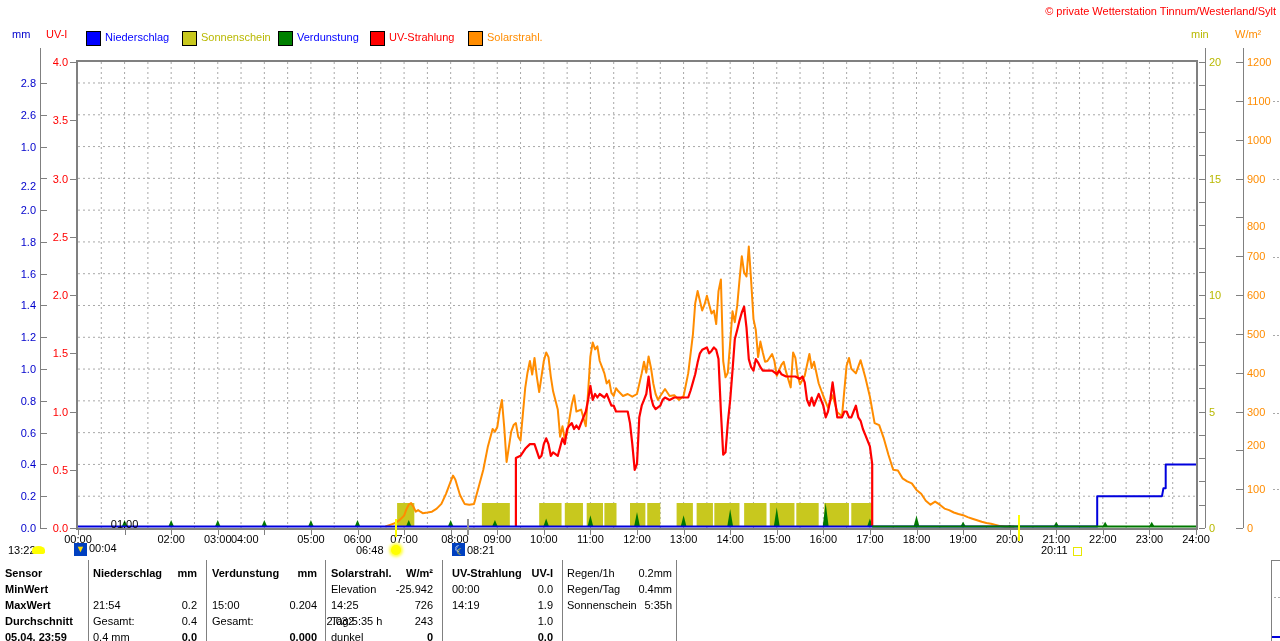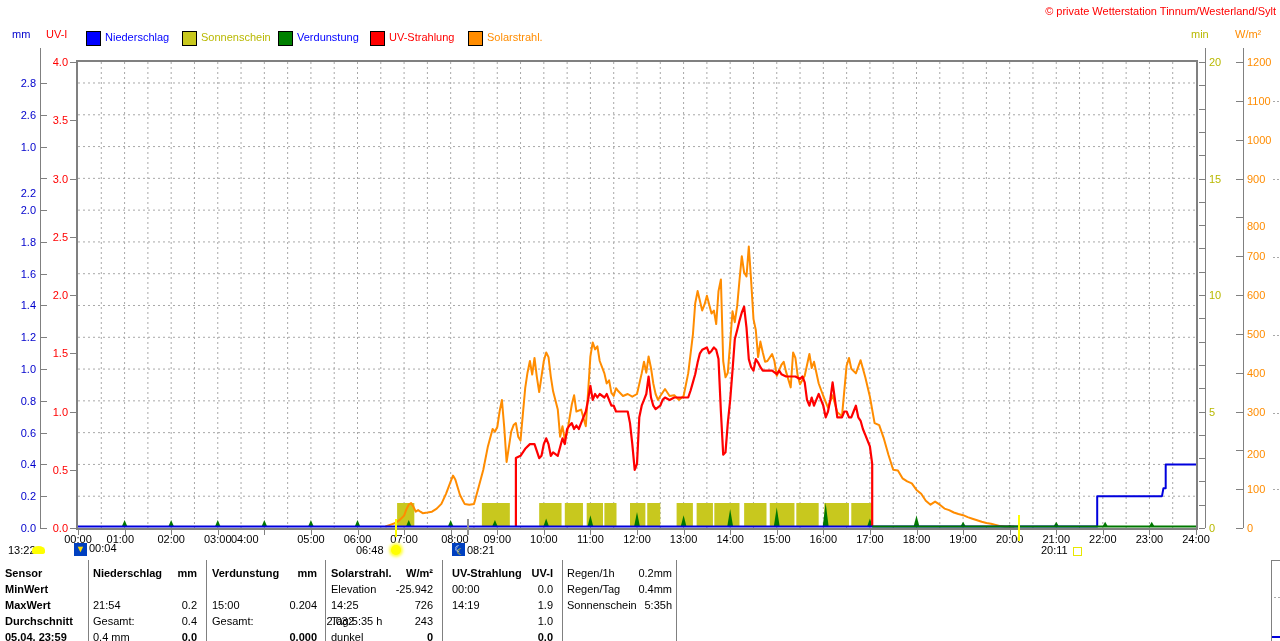--- a/index.html
+++ b/index.html
@@ -168,21 +168,21 @@
       <div class="t" style="left: 0px; top: 331.284px; width: 36px; text-align: right; color: rgb(0, 0, 204);">1.2</div>
       <div style="position: absolute; left: 40px; top: 305.498px; width: 7px; height: 1px; background: rgb(128, 128, 128);"></div>
       <div class="t" style="left: 0px; top: 299.498px; width: 36px; text-align: right; color: rgb(0, 0, 204);">1.4</div>
       <div style="position: absolute; left: 40px; top: 273.712px; width: 7px; height: 1px; background: rgb(128, 128, 128);"></div>
       <div class="t" style="left: 0px; top: 267.712px; width: 36px; text-align: right; color: rgb(0, 0, 204);">1.6</div>
       <div style="position: absolute; left: 40px; top: 241.926px; width: 7px; height: 1px; background: rgb(128, 128, 128);"></div>
       <div class="t" style="left: 0px; top: 235.926px; width: 36px; text-align: right; color: rgb(0, 0, 204);">1.8</div>
       <div style="position: absolute; left: 40px; top: 210.14px; width: 7px; height: 1px; background: rgb(128, 128, 128);"></div>
       <div class="t" style="left: 0px; top: 204.14px; width: 36px; text-align: right; color: rgb(0, 0, 204);">2.0</div>
       <div style="position: absolute; left: 40px; top: 178.354px; width: 7px; height: 1px; background: rgb(128, 128, 128);"></div>
-      <div class="t" style="left: 0px; top: 187px; width: 36px; text-align: right; color: rgb(0, 0, 204);">2.2</div>
+      <div class="t" style="left: 0px; top: 180px; width: 36px; text-align: right; color: rgb(0, 0, 204);">2.2</div>
       <div style="position: absolute; left: 40px; top: 146.568px; width: 7px; height: 1px; background: rgb(128, 128, 128);"></div>
       <div class="t" style="left: 0px; top: 140.568px; width: 36px; text-align: right; color: rgb(0, 0, 204);">1.0</div>
       <div style="position: absolute; left: 40px; top: 114.782px; width: 7px; height: 1px; background: rgb(128, 128, 128);"></div>
       <div class="t" style="left: 0px; top: 108.782px; width: 36px; text-align: right; color: rgb(0, 0, 204);">2.6</div>
       <div style="position: absolute; left: 40px; top: 82.996px; width: 7px; height: 1px; background: rgb(128, 128, 128);"></div>
       <div class="t" style="left: 0px; top: 76.996px; width: 36px; text-align: right; color: rgb(0, 0, 204);">2.8</div>
       <div style="position: absolute; left: 70px; top: 528px; width: 8px; height: 1px; background: rgb(128, 128, 128);"></div>
       <div class="t" style="left: 32px; top: 522px; width: 36px; text-align: right; color: rgb(255, 0, 0);">0.0</div>
       <div style="position: absolute; left: 70px; top: 469.75px; width: 8px; height: 1px; background: rgb(128, 128, 128);"></div>
       <div class="t" style="left: 32px; top: 463.75px; width: 36px; text-align: right; color: rgb(255, 0, 0);">0.5</div>
@@ -226,21 +226,21 @@
       <div class="t" style="left: 1209px; top: 405.5px; color: rgb(184, 184, 0);">5</div>
       <div class="t" style="left: 1209px; top: 289px; color: rgb(184, 184, 0);">10</div>
       <div class="t" style="left: 1209px; top: 172.5px; color: rgb(184, 184, 0);">15</div>
       <div class="t" style="left: 1209px; top: 56px; color: rgb(184, 184, 0);">20</div>
       <div style="position: absolute; left: 1243px; top: 48px; width: 1px; height: 480px; background: rgb(128, 128, 128);"></div>
       <div style="position: absolute; left: 1236px; top: 528px; width: 7px; height: 1px; background: rgb(128, 128, 128);"></div>
       <div class="t" style="left: 1247px; top: 522px; color: rgb(255, 140, 0);">0</div>
       <div style="position: absolute; left: 1236px; top: 489.167px; width: 7px; height: 1px; background: rgb(128, 128, 128);"></div>
       <div class="t" style="left: 1247px; top: 483.167px; color: rgb(255, 140, 0);">100</div>
       <div style="position: absolute; left: 1236px; top: 450.333px; width: 7px; height: 1px; background: rgb(128, 128, 128);"></div>
-      <div class="t" style="left: 1247px; top: 448px; color: rgb(255, 140, 0);">200</div>
+      <div class="t" style="left: 1247px; top: 439px; color: rgb(255, 140, 0);">200</div>
       <div style="position: absolute; left: 1236px; top: 411.5px; width: 7px; height: 1px; background: rgb(128, 128, 128);"></div>
       <div class="t" style="left: 1247px; top: 405.5px; color: rgb(255, 140, 0);">300</div>
       <div style="position: absolute; left: 1236px; top: 372.667px; width: 7px; height: 1px; background: rgb(128, 128, 128);"></div>
       <div class="t" style="left: 1247px; top: 366.667px; color: rgb(255, 140, 0);">400</div>
       <div style="position: absolute; left: 1236px; top: 333.833px; width: 7px; height: 1px; background: rgb(128, 128, 128);"></div>
       <div class="t" style="left: 1247px; top: 327.833px; color: rgb(255, 140, 0);">500</div>
       <div style="position: absolute; left: 1236px; top: 295px; width: 7px; height: 1px; background: rgb(128, 128, 128);"></div>
       <div class="t" style="left: 1247px; top: 289px; color: rgb(255, 140, 0);">600</div>
       <div style="position: absolute; left: 1236px; top: 256.167px; width: 7px; height: 1px; background: rgb(128, 128, 128);"></div>
       <div class="t" style="left: 1247px; top: 250.167px; color: rgb(255, 140, 0);">700</div>
@@ -256,21 +256,21 @@
       <div class="t" style="left: 1247px; top: 56px; color: rgb(255, 140, 0);">1200</div>
       <div style="position: absolute; left: 1273px; top: 101px; width: 7px; height: 1px; background: repeating-linear-gradient(90deg, rgb(168, 168, 168) 0px, rgb(168, 168, 168) 2px, transparent 2px, transparent 4px);"></div>
       <div style="position: absolute; left: 1273px; top: 179px; width: 7px; height: 1px; background: repeating-linear-gradient(90deg, rgb(168, 168, 168) 0px, rgb(168, 168, 168) 2px, transparent 2px, transparent 4px);"></div>
       <div style="position: absolute; left: 1273px; top: 257px; width: 7px; height: 1px; background: repeating-linear-gradient(90deg, rgb(168, 168, 168) 0px, rgb(168, 168, 168) 2px, transparent 2px, transparent 4px);"></div>
       <div style="position: absolute; left: 1273px; top: 335px; width: 7px; height: 1px; background: repeating-linear-gradient(90deg, rgb(168, 168, 168) 0px, rgb(168, 168, 168) 2px, transparent 2px, transparent 4px);"></div>
       <div style="position: absolute; left: 1273px; top: 413px; width: 7px; height: 1px; background: repeating-linear-gradient(90deg, rgb(168, 168, 168) 0px, rgb(168, 168, 168) 2px, transparent 2px, transparent 4px);"></div>
       <div style="position: absolute; left: 1273px; top: 489px; width: 7px; height: 1px; background: repeating-linear-gradient(90deg, rgb(168, 168, 168) 0px, rgb(168, 168, 168) 2px, transparent 2px, transparent 4px);"></div>
       <div style="position: absolute; left: 78px; top: 530px; width: 1px; height: 5px; background: rgb(128, 128, 128);"></div>
       <div class="t" style="left: 60px; top: 533px; width: 36px; text-align: center; color: rgb(0, 0, 0);">00:00</div>
       <div style="position: absolute; left: 124.583px; top: 530px; width: 1px; height: 5px; background: rgb(128, 128, 128);"></div>
-      <div class="t" style="left: 106.583px; top: 533px; width: 36px; color: rgb(0, 0, 0);">01:00</div>
+      <div class="t" style="left: 106.583px; top: 518px; width: 36px; text-align: center; color: rgb(0, 0, 0);">01:00</div>
       <div style="position: absolute; left: 171.167px; top: 530px; width: 1px; height: 5px; background: rgb(128, 128, 128);"></div>
       <div class="t" style="left: 153.167px; top: 533px; width: 36px; text-align: center; color: rgb(0, 0, 0);">02:00</div>
       <div style="position: absolute; left: 217.75px; top: 530px; width: 1px; height: 5px; background: rgb(128, 128, 128);"></div>
       <div class="t" style="left: 199.75px; top: 533px; width: 36px; text-align: center; color: rgb(0, 0, 0);">03:00</div>
       <div style="position: absolute; left: 264.333px; top: 530px; width: 1px; height: 5px; background: rgb(128, 128, 128);"></div>
       <div class="t" style="left: 231px; top: 533px; width: 36px; color: rgb(0, 0, 0);">04:00</div>
       <div style="position: absolute; left: 310.917px; top: 530px; width: 1px; height: 5px; background: rgb(128, 128, 128);"></div>
       <div class="t" style="left: 292.917px; top: 533px; width: 36px; text-align: center; color: rgb(0, 0, 0);">05:00</div>
       <div style="position: absolute; left: 357.5px; top: 530px; width: 1px; height: 5px; background: rgb(128, 128, 128);"></div>
       <div class="t" style="left: 339.5px; top: 533px; width: 36px; text-align: center; color: rgb(0, 0, 0);">06:00</div>

